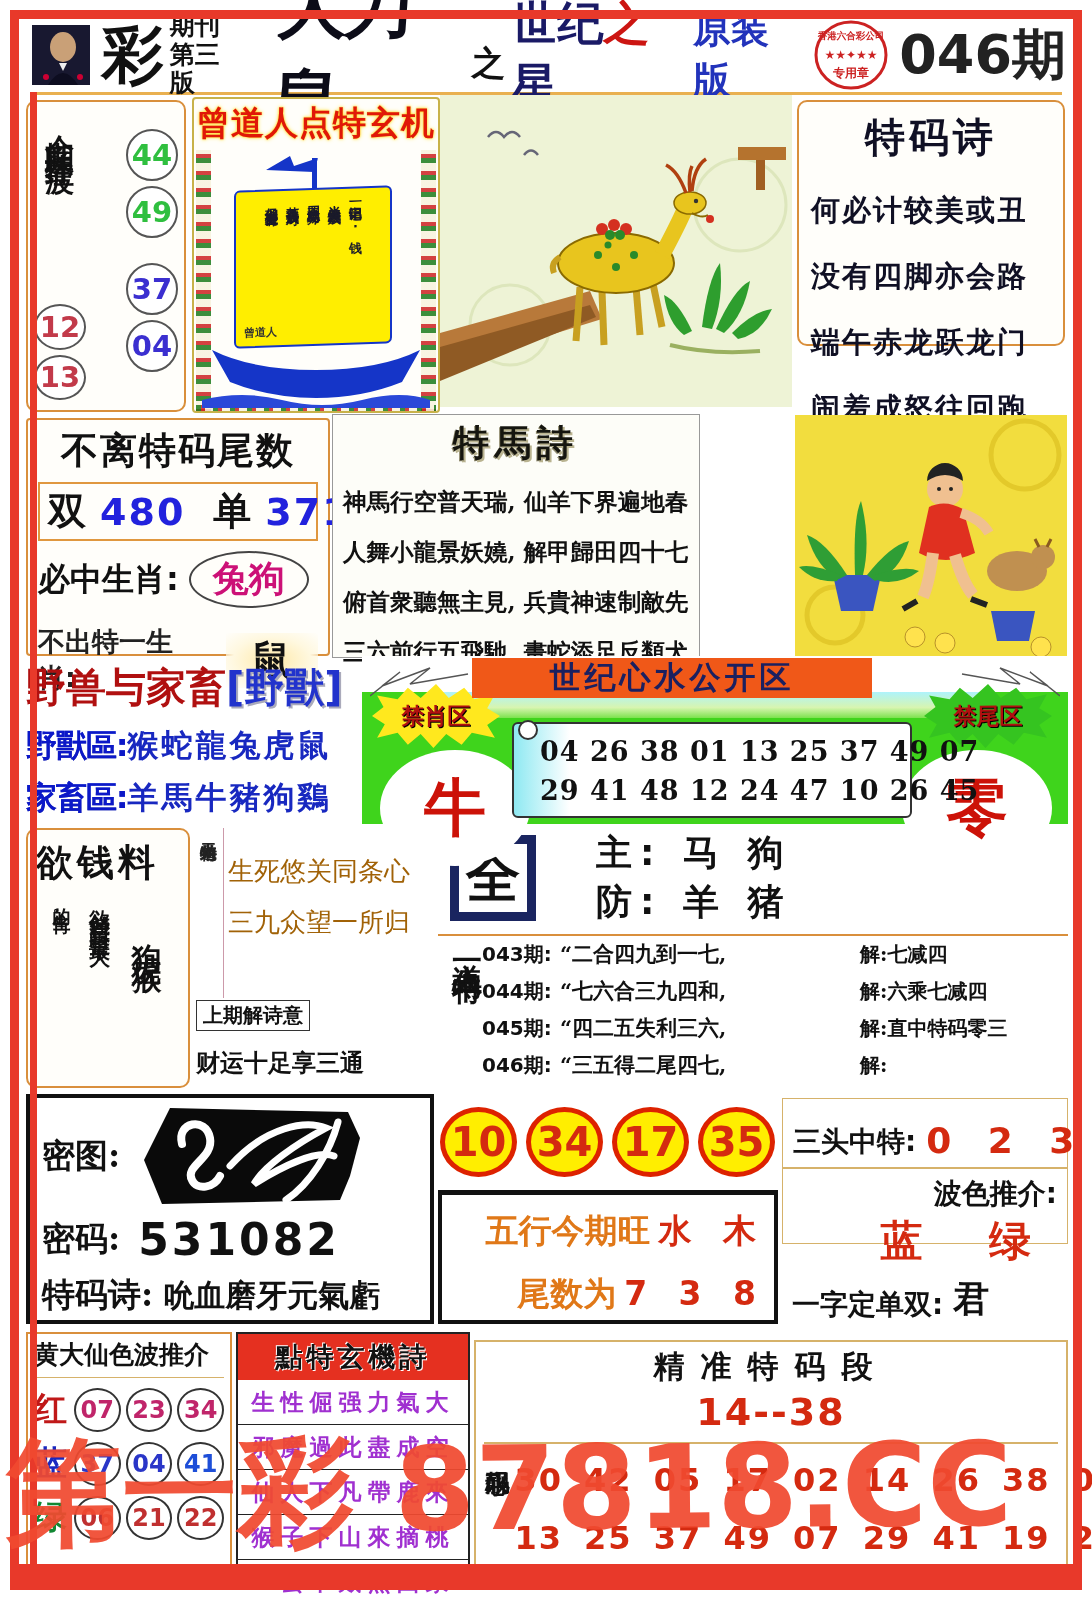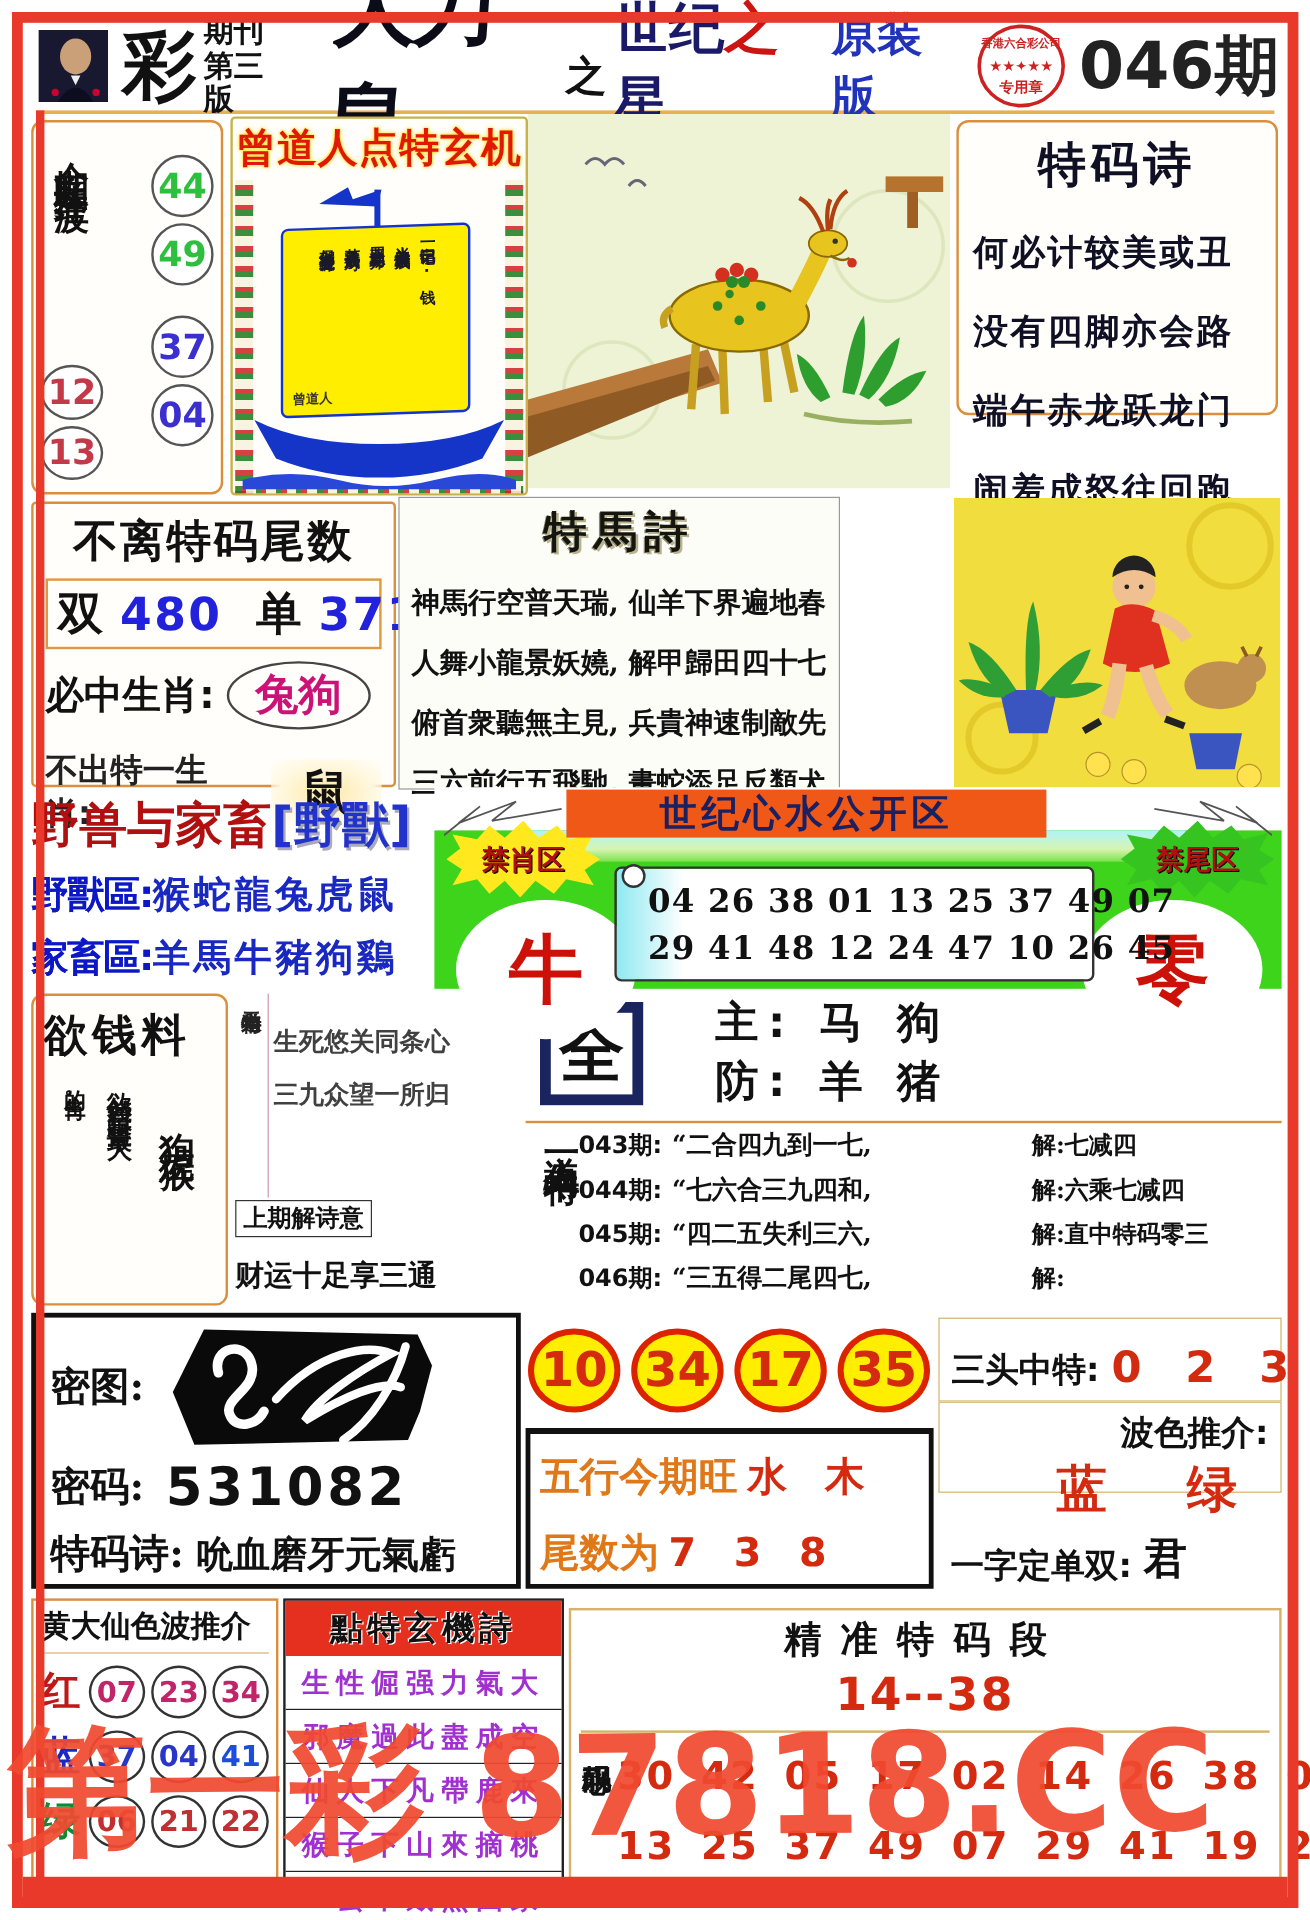--- a/index.html
+++ b/index.html
@@ -81,42 +81,42 @@
 
   
   .xinshui { position:absolute; left:362px; top:656px; width:706px; height:168px; }
   .xs-top { position:absolute; left:0; right:0; top:0; height:36px; background:#fff; }
   .xs-banner { position:absolute; left:110px; top:2px; width:400px; height:40px; background:#f05818; color:#1a2060; font-size:31px; font-weight:900; letter-spacing:4px; display:flex; align-items:center; justify-content:center; z-index:4;}
   .xs-green { position:absolute; left:0; right:0; top:36px; bottom:0; background:#3fd41c; }
   .xs-strip { position:absolute; left:80px; right:80px; top:36px; height:26px; background:linear-gradient(180deg,#aef3fb 0%,#d7f5b0 60%,#7ce24e 100%); }
   .burst { position:absolute; width:128px; height:64px; display:flex; align-items:center; justify-content:center; font-size:23px; font-weight:900; color:#b01010; z-index:3;
     clip-path:polygon(0% 50%,9% 36%,4% 18%,20% 24%,28% 6%,38% 22%,50% 0%,60% 22%,72% 6%,80% 24%,96% 16%,90% 38%,100% 50%,90% 64%,96% 84%,78% 76%,70% 95%,58% 78%,48% 100%,38% 78%,28% 95%,20% 76%,4% 84%,10% 63%);}
   .burst.l { left:10px; top:28px; background:#ffe81e; text-shadow:1px 1px 0 #000;}
-  .burst.r { right:6px; top:28px; background:#35c420; text-shadow:1px 1px 0 #000;}
+  .burst.r { right:16px; top:28px; background:#35c420; text-shadow:1px 1px 0 #000;}
   .zov { position:absolute; width:150px; height:116px; background:#fff; border-radius:50%; display:flex; align-items:center; justify-content:center; font-size:62px; font-weight:900; color:#cc1208; z-index:3;}
   .zov.l { left:18px; top:94px;} .zov.r { right:16px; top:94px;}
   .scroll { position:absolute; left:150px; top:66px; width:400px; height:96px; background:linear-gradient(90deg,#8fe9f2 0%,#ffffff 14%); border:2px solid #333; border-radius:6px; z-index:3; padding:8px 4px 0 26px;}
   .scroll:before { content:""; position:absolute; left:4px; top:-4px; width:16px; height:16px; border:2px solid #333; border-radius:50%; background:#fff;}
   .s-line { font-size:27px; font-weight:700; color:#111; white-space:nowrap; letter-spacing:1px; line-height:1.45; font-family:"DejaVu Serif",serif;}
   .zig { position:absolute; top:10px; z-index:2; }
 
   
   .yuqian { left:26px; top:828px; width:164px; height:260px; padding:8px; }
   .yq-title { font-size:37px; font-weight:900; color:#111; letter-spacing:4px;font-family:Liberation Serif, serif;}
   .yq-body { display:flex; flex-direction:row-reverse; justify-content:center; gap:12px; margin-top:6px;}
   .yq-ans { writing-mode:vertical-rl; text-orientation:upright; font-size:30px; font-weight:900; color:#111; letter-spacing:10px; padding-top:26px;}
   .yq-c1 { writing-mode:vertical-rl; text-orientation:upright; font-size:21px; font-weight:700; color:#111; letter-spacing:6px;}
   .yq-c2 { writing-mode:vertical-rl; text-orientation:upright; font-size:18px; font-weight:700; color:#111; letter-spacing:4px;}
 
   
   .dr2 { position:absolute; left:196px; top:828px; width:240px; height:260px;}
   .dr2-top { display:flex; }
   .dr2-side { writing-mode:vertical-rl; text-orientation:upright; font-size:17px; font-weight:700; color:#222; height:170px; border-right:1px solid #c9a; padding:2px;}
   .dr2-lines { padding:26px 0 0 4px; }
-  .dr2-line { font-size:21px; font-weight:700; color:#404040; white-space:nowrap; margin-bottom:16px;}
+  .dr2-line { font-size:26px; font-weight:400; color:#a16207; white-space:nowrap; margin-bottom:16px;}
   .dr2-tag { display:inline-block; border:1.5px solid #333; font-size:20px; font-weight:900; padding:1px 6px; margin:2px 0 0 0; color:#111;}
   .dr2-jie { font-size:24px; font-weight:700; color:#111; margin-top:16px; white-space:nowrap;}
 
   
   .quanarea { position:absolute; left:438px; top:826px; width:630px; height:104px; display:flex; align-items:center; }
   .quan { width:86px; height:86px; border:9px solid #1a2560; color:#111; font-size:54px; font-weight:900; display:flex; align-items:center; justify-content:center; margin-left:12px;}
   .zf { margin-left:60px; }
   .zf-row { font-size:36px; font-weight:900; color:#111; letter-spacing:8px; line-height:1.35; white-space:nowrap;}
 
   
@@ -131,21 +131,21 @@
   
   .mitu { position:absolute; left:26px; top:1094px; width:408px; height:230px; border:4px solid #111; background:#fff; padding:6px 12px;}
   .mt-row { display:flex; align-items:center; }
   .mt-lab { font-size:33px; font-weight:900; color:#111; font-family:"DejaVu Serif",serif; white-space:nowrap;}
   .mt-code { font-size:44px; font-weight:900; color:#111; letter-spacing:3px; margin-left:18px;}
   .mt-poem { font-size:31px; font-weight:900; color:#111; margin-left:10px; white-space:nowrap; font-family:"DejaVu Serif",serif;}
 
   
   .crow { position:absolute; left:440px; top:1098px; width:336px; height:88px; display:flex; gap:9px; align-items:center;}
   .bigc { width:77px; height:70px; background:#ffee00; border:5px solid #dd2200; border-radius:50%; display:flex; align-items:center; justify-content:center; font-size:40px; font-weight:900; color:#d42a10;}
-  .wuxing { position:absolute; left:438px; top:1190px; width:340px; height:134px; border:4px solid #111; border-top:5px solid #111; background:#fff; padding:10px 8px;}
+  .wuxing { position:absolute; left:438px; top:1190px; width:340px; height:134px; border:4px solid #111; border-top:5px solid #111; background:#fff; padding:10px 8px;text-align:right;}
   .wx-line { font-size:33px; font-weight:900; white-space:nowrap; margin-top:4px;}
   .wx-line .o { color:#e07818; } .wx-line .r { color:#d42a10; letter-spacing:10px; margin-left:8px;}
   .wx-line2 { margin-top:18px; }
 
   
   .santou { position:absolute; left:782px; top:1098px; width:286px; height:226px; }
   .st-cell { border:1px solid #d6b26a; background:#fff; padding:6px 10px; display:flex; align-items:flex-end; white-space:nowrap;}
   .st-lab { font-size:28px; font-weight:700; color:#111;}
   .st-val { font-size:36px; font-weight:900; color:#d42a10; letter-spacing:12px; margin-left:10px;}
   .st-val.big { font-size:42px; letter-spacing:26px;}

